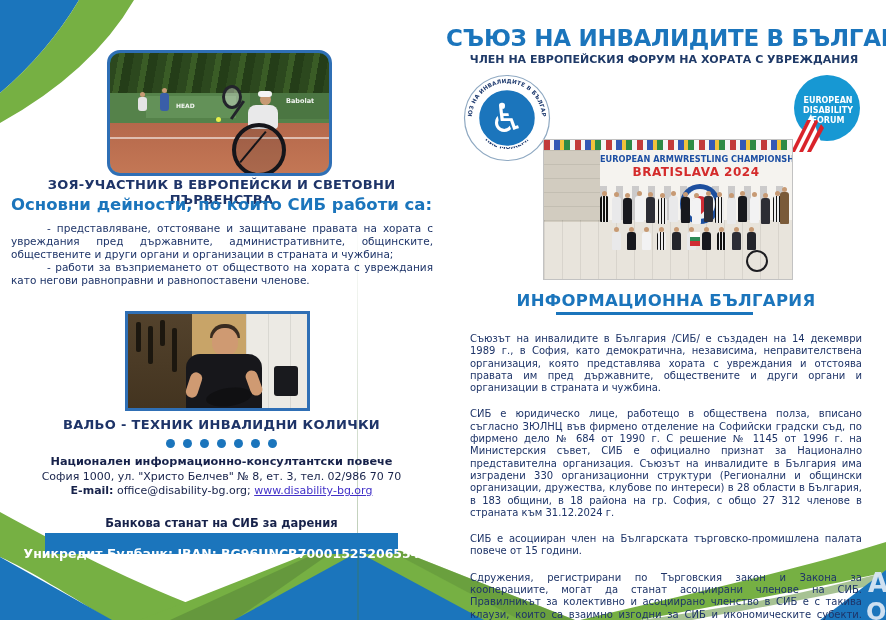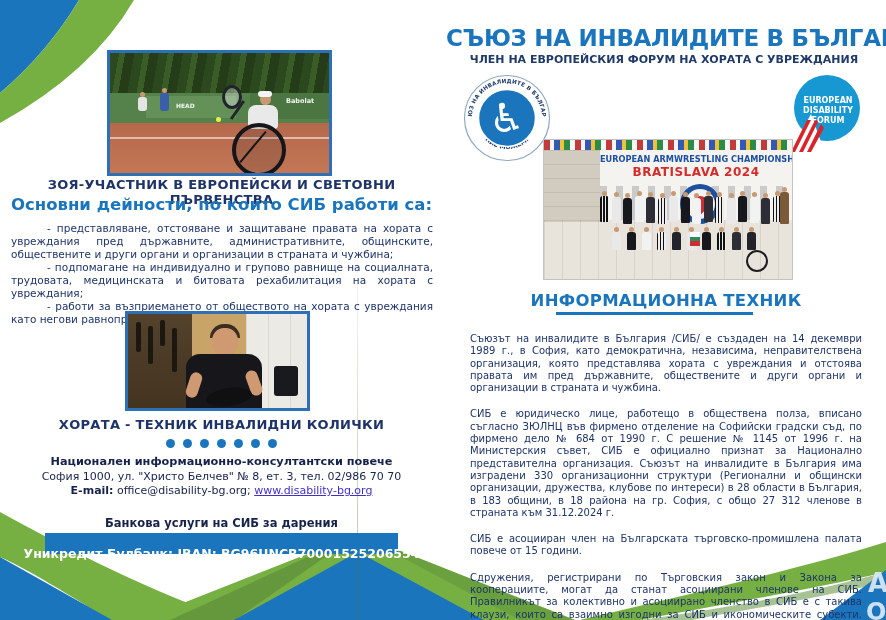--- a/index.html
+++ b/index.html
@@ -3,21 +3,21 @@
 <meta charset="utf-8">
 <style>
   html,body{margin:0;padding:0;}
   body{width:886px;height:620px;position:relative;overflow:hidden;background:#ffffff;
        font-family:"DejaVu Sans",sans-serif;color:#1e3468;}
   .abs{position:absolute;}
   .center{text-align:center;}
   
   .photo{box-sizing:border-box;overflow:hidden;}
   .photo-border{border:3px solid #2f6fb5;}
-  #photo-tennis{left:107px;top:50px;width:225px;height:126px;background:#0ea5e9;}
+  #photo-tennis{left:107px;top:50px;width:225px;height:126px;background:#0ea5e9;border-radius:13px;}
   .trees{left:0;top:0;right:0;height:40px;
     background:repeating-linear-gradient(100deg,#2c481e 0 9px,#3a5c26 9px 15px,#243d18 15px 24px);}
   .fence{left:0;top:40px;right:0;height:30px;background:#55824a;}
   .fence-panel1{left:36px;top:3px;width:90px;height:22px;background:#639158;}
   .fence-panel2{left:140px;top:0;width:85px;height:26px;background:#4b7642;}
   .fence-txt{color:rgba(255,255,255,.92);font-weight:bold;}
   .court{left:0;top:70px;right:0;height:60px;background:linear-gradient(#b5684b,#c67a57);}
   .court-line{left:0;top:84px;right:0;height:2px;background:rgba(255,255,255,.55);}
   .ball{left:106px;top:64px;width:5px;height:5px;border-radius:50%;background:#e8f04a;}
   .bg-person{width:9px;height:18px;border-radius:3px;}
@@ -135,41 +135,40 @@
   <div class="abs wheel"></div>
   <div class="abs wheel-spoke"></div>
 </div>
 
 <div id="caption-tennis" class="abs caption center">ЗОЯ-УЧАСТНИК В ЕВРОПЕЙСКИ И СВЕТОВНИ ПЪРВЕНСТВА</div>
 
 <div id="activities-heading" class="abs center">Основни дейности, по които СИБ работи са:</div>
 
 <div id="activities" class="abs">
   <p>- представляване, отстояване и защитаване правата на хората с увреждания пред държавните, административните, общинските, обществените и други органи и организации в страната и чужбина;</p>
-  <p>- подпомагане на индивидуално и групово равнище на социалната, трудовата, медицинската и битовата рехабилитация на хората с увреждания;</p>
   <p>- работи за възприемането от обществото на хората с увреждания като негови равноправни и равнопоставени членове.</p>
 </div>
 
 <div id="photo-workshop" class="abs photo photo-border">
   <div class="abs ws-wall"></div>
   <div class="abs ws-tool" style="left:8px;top:8px"></div>
   <div class="abs ws-tool" style="left:20px;top:12px;height:38px"></div>
   <div class="abs ws-tool" style="left:32px;top:6px;height:26px"></div>
   <div class="abs ws-tool" style="left:44px;top:14px;height:44px"></div>
   <div class="abs ws-door"></div>
   <div class="abs ws-monitor"></div>
   <div class="abs ws-hair"></div>
   <div class="abs ws-head"></div>
   <div class="abs ws-body"></div>
   <div class="abs ws-arm-l"></div>
   <div class="abs ws-arm-r"></div>
   <div class="abs ws-part"></div>
 </div>
 
-<div id="caption-workshop" class="abs caption center">ХОРАТА - ТЕХНИК ИНВАЛИДНИ КОЛИЧКИ</div>
+<div id="caption-workshop" class="abs caption center">ВАЛЬО - ТЕХНИК ИНВАЛИДНИ КОЛИЧКИ</div>
 
 <div id="dots" class="abs">
   <span class="dot"></span>
   <span class="dot"></span>
   <span class="dot"></span>
   <span class="dot"></span>
   <span class="dot"></span>
   <span class="dot"></span>
   <span class="dot"></span>
 </div>
@@ -177,21 +176,21 @@
 <div id="contact" class="abs center">
   <div id="contact-name">Национален информационно-консултантски повече</div>
   <div>София 1000, ул. "Христо Белчев" № 8, ет. 3, тел. 02/986 70 70</div>
   <div>
     <span class="bold">E-mail:</span>
     <span>office@disability-bg.org;</span>
     <a class="site-link">www.disability-bg.org</a>
   </div>
 </div>
 
-<div id="bank-heading" class="abs center">Банкова услуги на СИБ за дарения</div>
+<div id="bank-heading" class="abs center">Банкова станат на СИБ за дарения</div>
 
 <div id="iban-bar" class="abs">
   <span>Уникредит Булбанк: IBAN:  BG96UNCR70001525206554</span>
 </div>
 
 <div id="main-title" class="abs center">СЪЮЗ НА ИНВАЛИДИТЕ В БЪЛГАРИЯ</div>
 
 <div id="subtitle" class="abs center">ЧЛЕН НА ЕВРОПЕЙСКИЯ ФОРУМ НА ХОРАТА С УВРЕЖДАНИЯ</div>
 
 <svg id="sib-logo" class="abs" viewBox="0 0 88 88">
@@ -258,21 +257,21 @@
       <div class="fig" style="left: 158px; top: 92px; height: 18px; background: rgb(23, 24, 29);"></div>
       <div class="fig" style="left: 173px; top: 92px; height: 18px; background: repeating-linear-gradient(90deg, rgb(17, 17, 17) 0px, rgb(17, 17, 17) 1.5px, rgb(238, 238, 238) 1.5px, rgb(238, 238, 238) 3px);"></div>
       <div class="fig" style="left: 188px; top: 92px; height: 18px; background: rgb(44, 45, 53);"></div>
       <div class="fig" style="left: 203px; top: 92px; height: 18px; background: rgb(35, 36, 43);"></div>
       <div class="fig" style="left: 236px; top: 52px; height: 32px; background: rgb(122, 90, 56);"></div>
     </div>
   <div class="abs bgflag"></div>
   <div class="abs wchair"></div>
 </div>
 
-<div id="brochure-heading" class="abs center">ИНФОРМАЦИОННА ТЕХНИК</div>
+<div id="brochure-heading" class="abs center">ИНФОРМАЦИОННА БЪЛГАРИЯ</div>
 <div id="brochure-underline" class="abs"></div>
 
 <div id="body-text" class="abs">
   <p>Съюзът на инвалидите в България /СИБ/ е създаден на 14 декември 1989 г., в София, като демократична, независима, неправителствена организация, която представлява хората с увреждания и отстоява правата им пред държавните, обществените и други органи и организации в страната и чужбина.</p>
   <p>СИБ е юридическо лице, работещо в обществена полза, вписано съгласно ЗЮЛНЦ във фирмено отделение на Софийски градски съд, по фирмено дело № 684 от 1990 г. С решение № 1145 от 1996 г. на Министерския съвет, СИБ е официално признат за Национално представителна организация. Съюзът на инвалидите в България има изградени 330 организационни структури (Регионални и общински организации, дружества, клубове по интереси) в 28 области в България, в 183 общини, в 18 района на гр. София, с общо 27 312 членове в страната към 31.12.2024 г.</p>
   <p>СИБ е асоцииран член на Българската търговско-промишлена палата повече от 15 години.</p>
   <p>Сдружения, регистрирани по Търговския закон и Закона за кооперациите, могат да станат асоциирани членове на СИБ. Правилникът за колективно и асоциирано членство в СИБ е с такива клаузи, които са взаимно изгодни за СИБ и икономическите субекти. Средствата от членския внос се използват за дейностите, социалните услуги и помощите, които Съюза предоставя за социалното приобщаване на хората с увреждания.</p>
 </div>
 
 </body></html>

